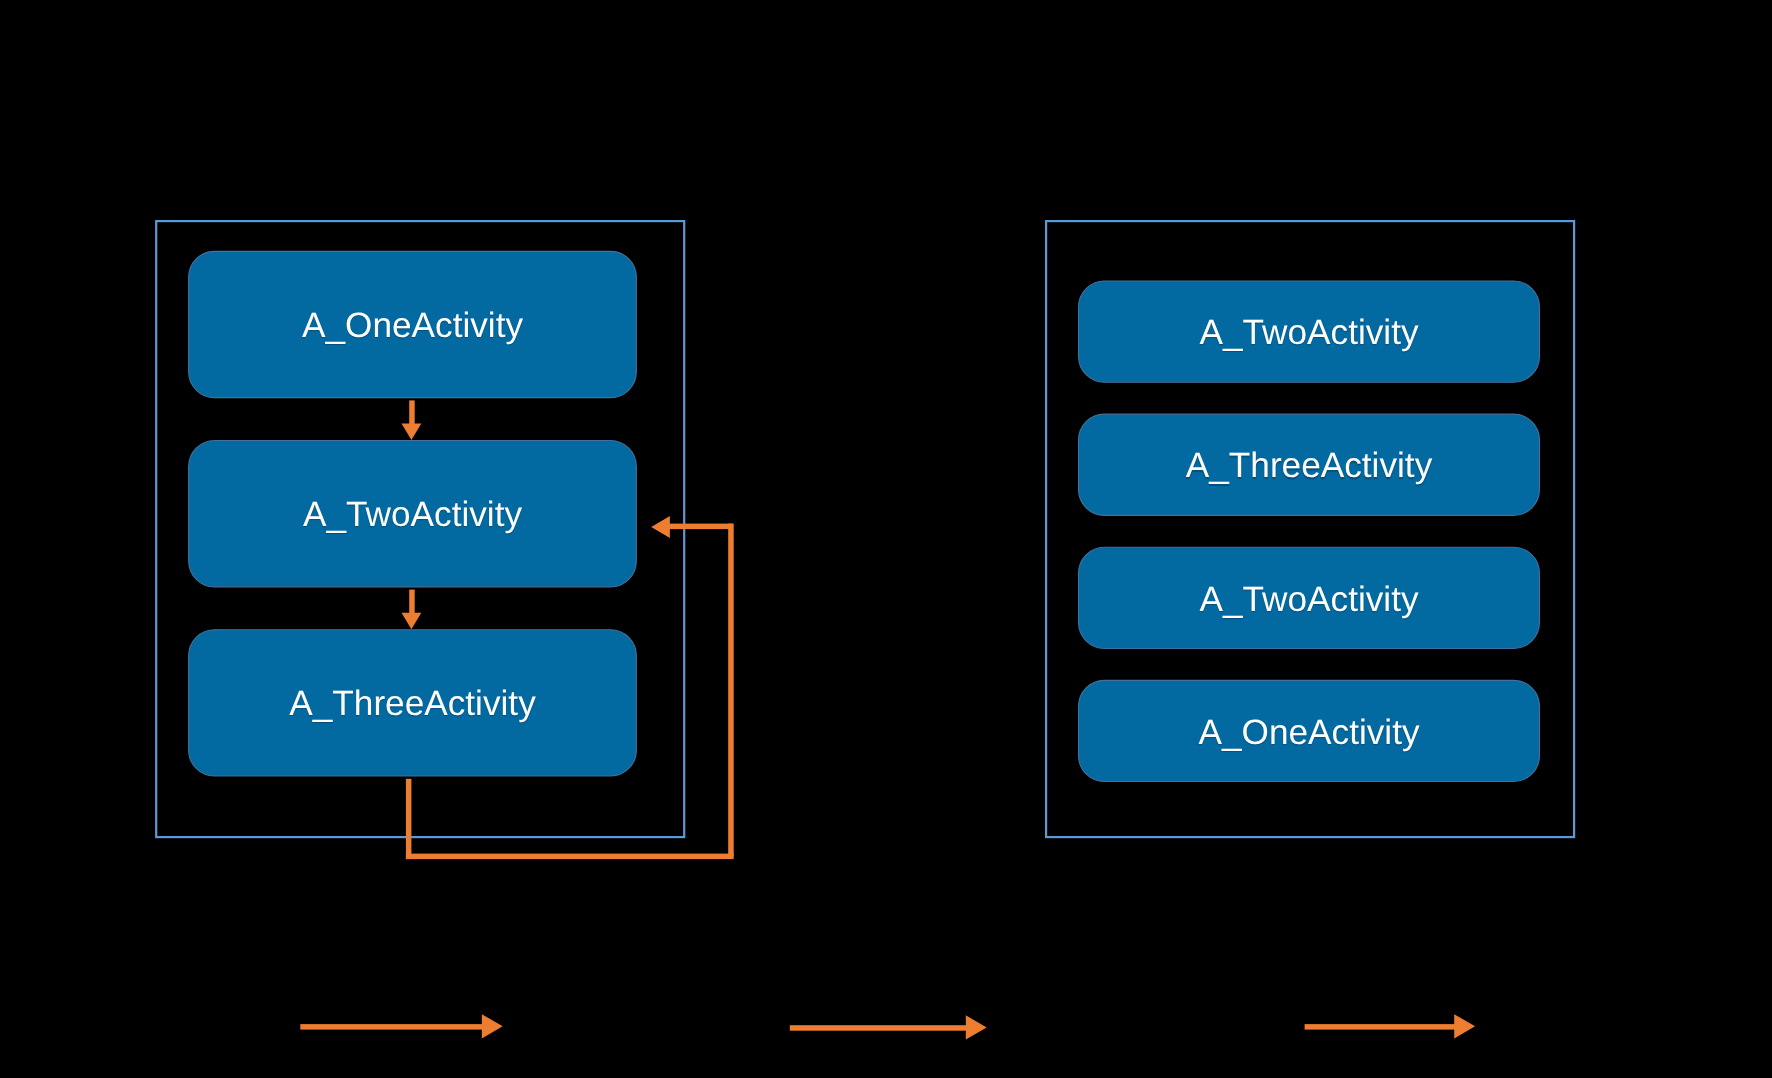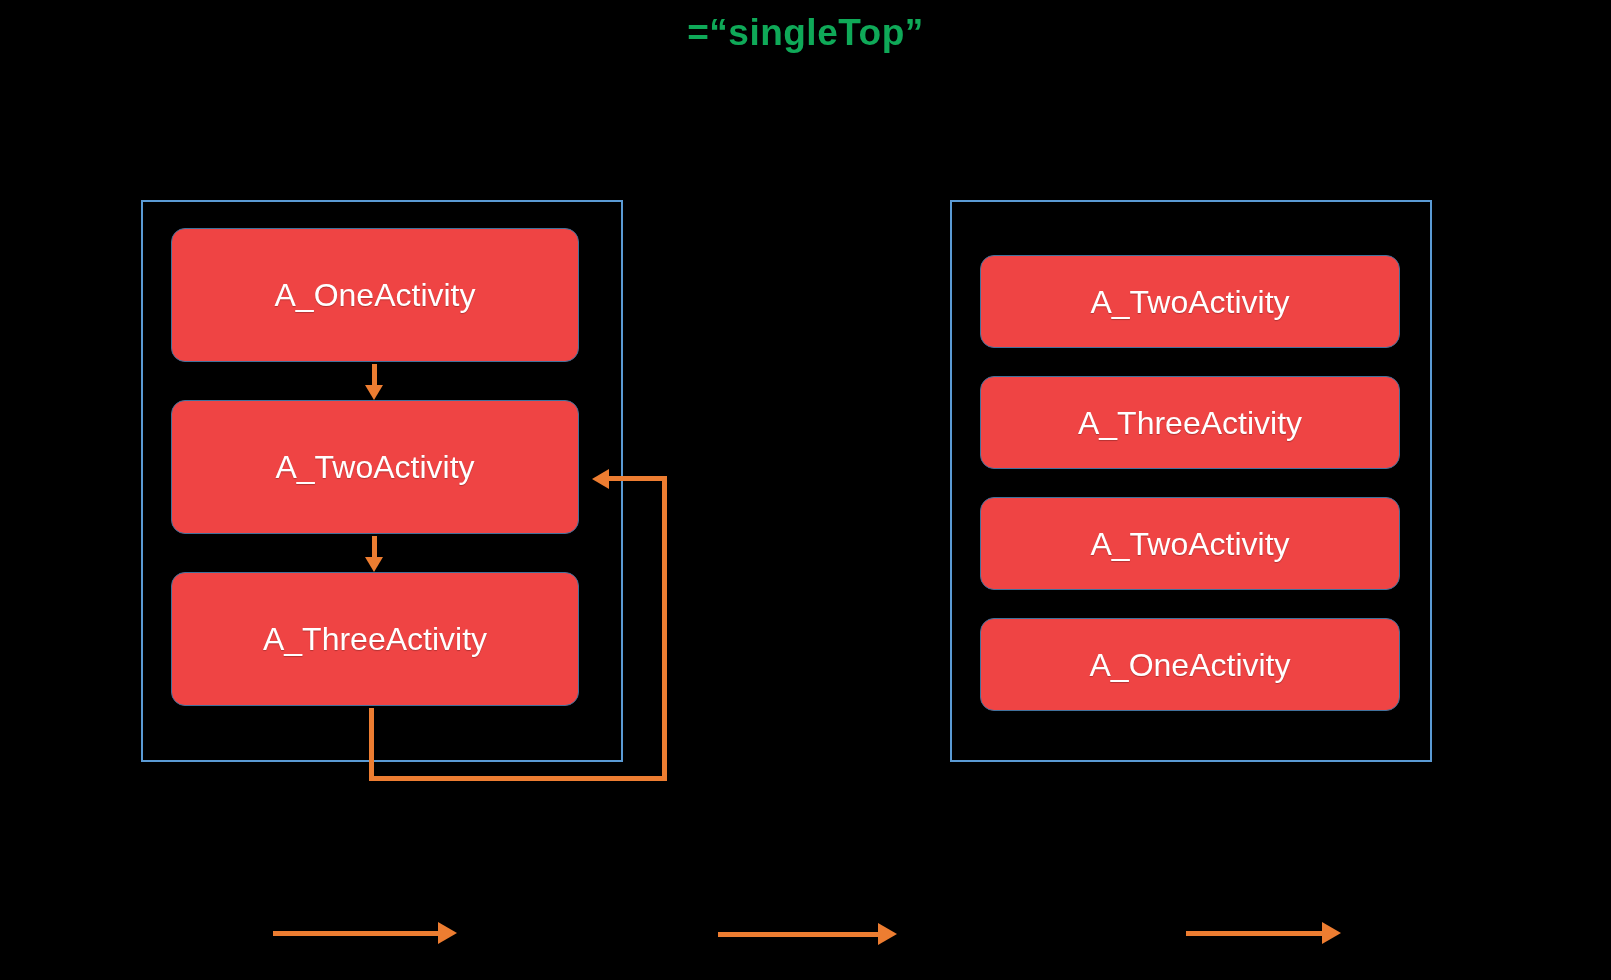--- a/index.html
+++ b/index.html
@@ -36,23 +36,23 @@
   .stack-frame {
     position: absolute;
     border: 2px solid #5B9BD5;
     background: #000000;
     box-sizing: border-box;
   }
 
   
   .activity-box {
     position: absolute;
-    background: #ef4444;
+    background: #0369a1;
     border: 1px solid #41719C;
-    border-radius: 14px;
+    border-radius: 24px;
     box-sizing: border-box;
     display: flex;
     align-items: center;
     justify-content: center;
     color: #FFFFFF;
     box-shadow: 2px 2px 3px rgba(0,0,0,0.45);
   }
   .activity-box .label {
     font-size: 32px;
     font-weight: 400;
@@ -97,21 +97,20 @@
     position: absolute;
     height: 5px;
     background: #ED7D31;
   }
 </style>
 </head>
 <body>
 
 <div id="canvas">
 
-  <div class="title">=“singleTop”</div>
 
   <div class="stack-frame stack-left" style="left:141px; top:200px; width:482px; height:562px;"></div>
 
   <div class="activity-box" style="left:171px; top:228px; width:408px; height:134px;">
     <span class="label">A_OneActivity</span>
   </div>
 
   <div class="activity-box" style="left:171px; top:400px; width:408px; height:134px;">
     <span class="label">A_TwoActivity</span>
   </div>

